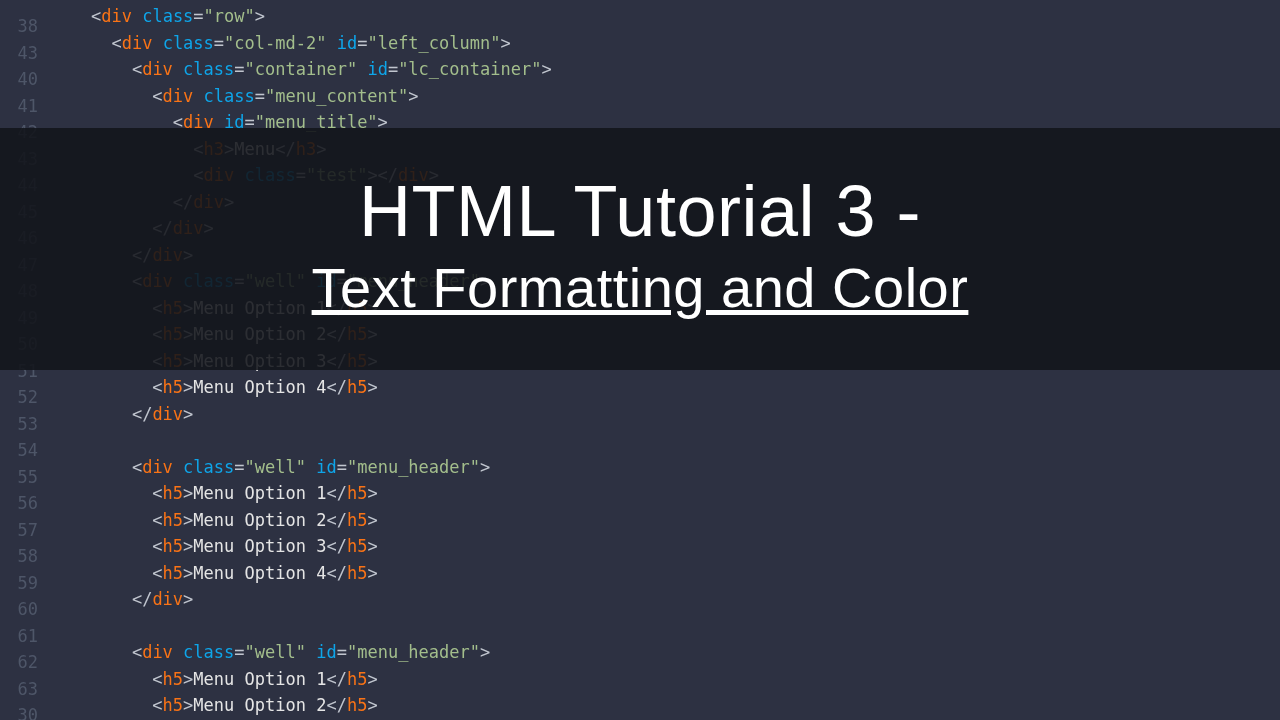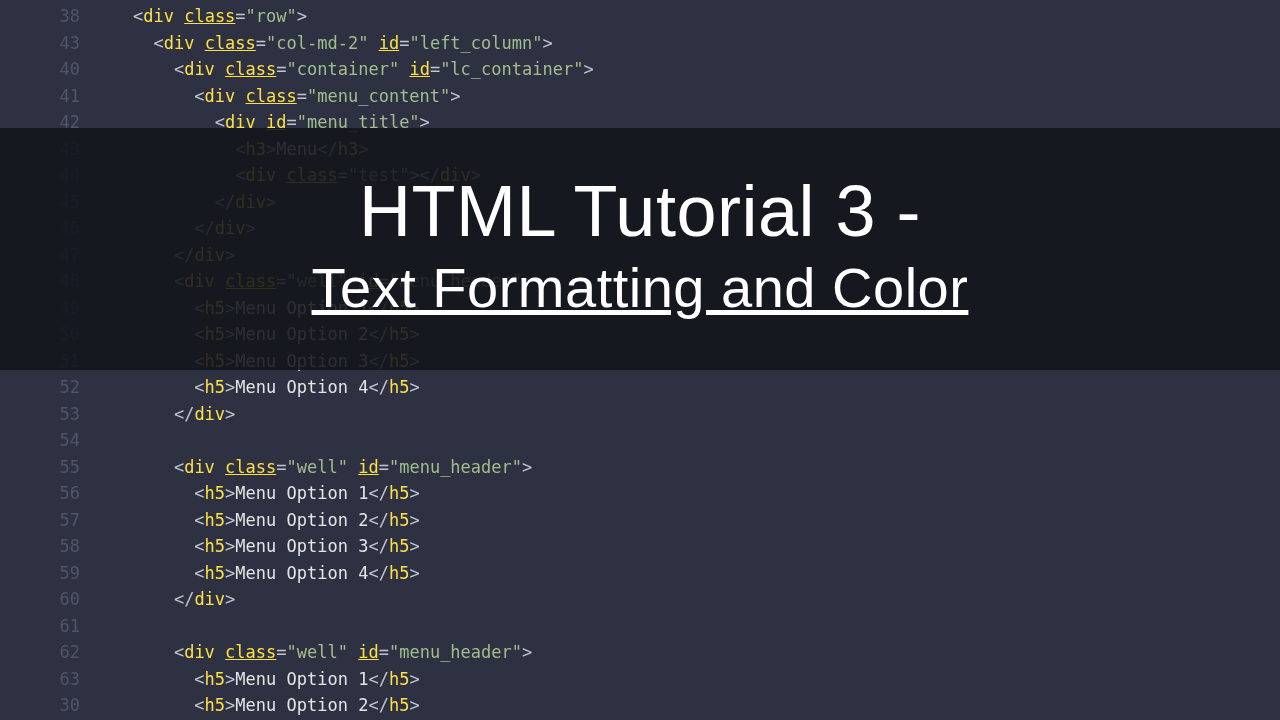--- a/index.html
+++ b/index.html
@@ -16,34 +16,33 @@
   display: flex;
   width: 100%;
   height: 100%;
 }
 .gutter {
   width: 50px;
   padding-right: 12px;
   text-align: right;
   color: #4e5668;
   user-select: none;
-  padding-top: 3px;
-  margin-left: 42px;
+  padding-top: 13px;
 }
 .gutter div { line-height: 26.5px; }
 .code {
   flex: 1;
   padding-top: 3px;
   white-space: pre;
   color: #c0c5ce;
 }
 .code div { line-height: 26.5px; }
 .bracket { color: #c0c5ce; }
-.tagname { color: #fde047; }
-.attr-name { color: #fde047; text-decoration: underline; }
+.tagname { color: #f97316; }
+.attr-name { color: #0ea5e9; }
 .attr-eq { color: #c0c5ce; }
 .attr-val { color: #a3be8c; }
 .text { color: #e5e5e5; }
 
 .overlay {
   position: absolute;
   left: 0;
   right: 0;
   top: 128px;
   background: rgba(18, 20, 26, 0.88);

